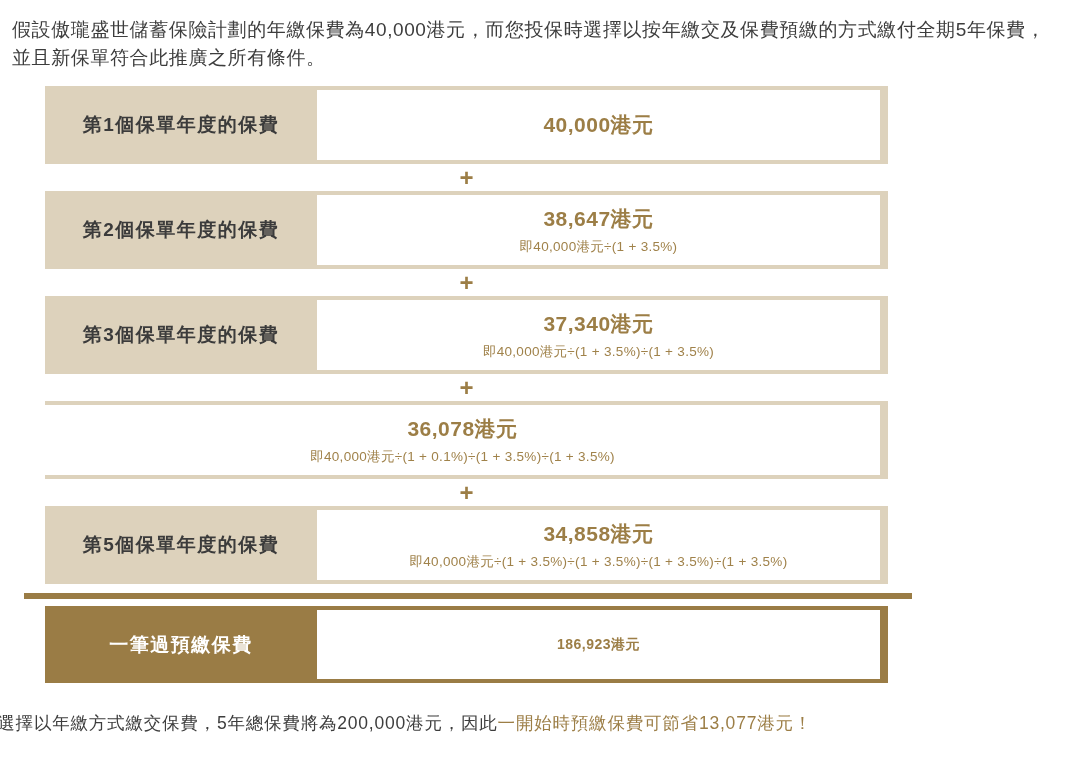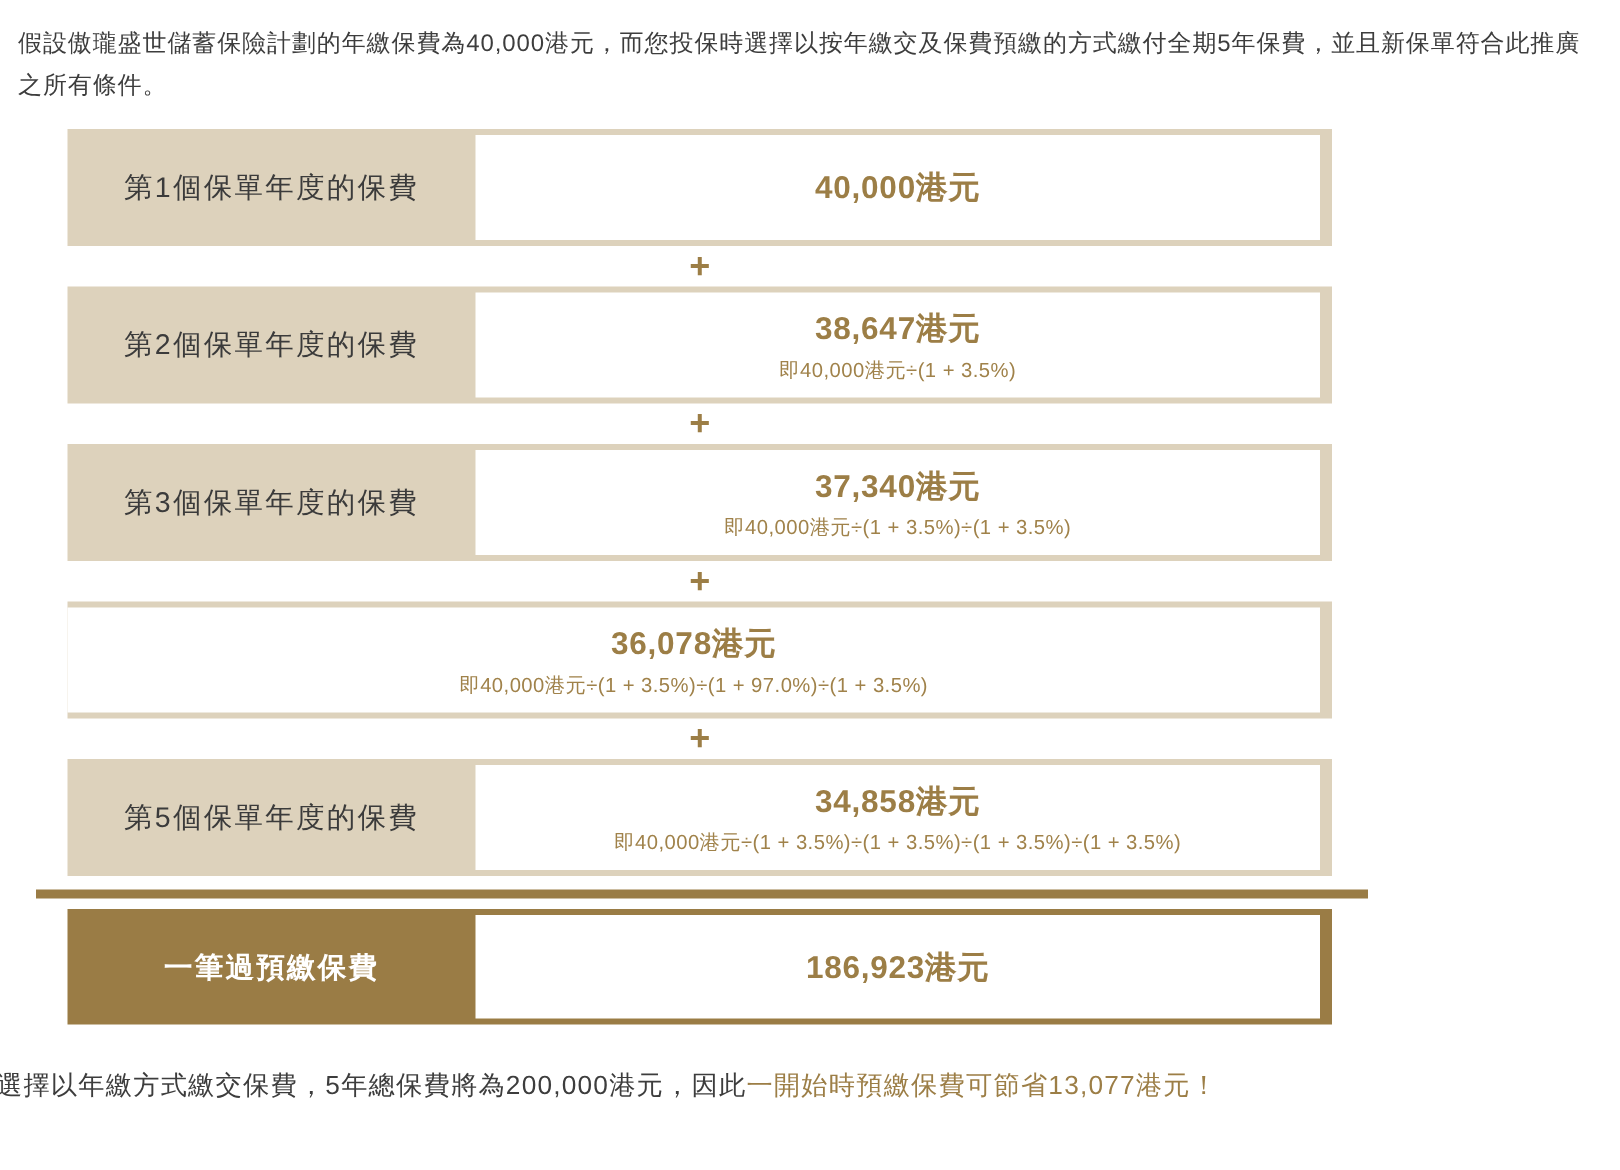--- a/index.html
+++ b/index.html
@@ -8,30 +8,30 @@
     font-family:"Liberation Sans","DejaVu Sans",sans-serif;
     -webkit-font-smoothing:antialiased;
   }
   .page{box-sizing:border-box;width:1080px;height:780px;padding:8px 12px 0;position:relative;}
 
   .title{
     margin:0;font-size:23px;line-height:30px;font-weight:bold;
     color:#00a758;letter-spacing:0.5px;
   }
   .intro{
-    margin:8px 0 0;font-size:16px;line-height:28px;color:#3d3d3d;
+    margin:8px 0 0;font-size:19px;line-height:28px;color:#3d3d3d;
     letter-spacing:0.6px;width:1052px;
   }
 
   .table{margin:14px 0 0 33px;width:843px;}
 
   .row{display:flex;height:78px;background:#ddd2bc;}
   .row-label{
     width:272px;flex:0 0 272px;display:flex;align-items:center;justify-content:center;
-    font-size:19px;color:#3b3b3b;letter-spacing:1.5px;font-weight:400;
+    font-size:19px;color:#3b3b3b;letter-spacing:1.5px;font-weight:700;
   }
   .value-cell{flex:1;padding:4px 8px 4px 0;box-sizing:border-box;}
   .value-box{
     background:#ffffff;height:100%;display:flex;flex-direction:column;
     align-items:center;justify-content:center;
   }
   .value{font-size:21px;font-weight:bold;color:#9c7e46;letter-spacing:0.5px;}
   .formula{font-size:13.5px;color:#a0824a;margin-top:5px;letter-spacing:0.3px;}
   .formula:empty{display:none;}
 
@@ -40,21 +40,21 @@
     color:#9c7e46;font-size:24px;font-weight:900;line-height:27px;
   }
 
   .total-separator{
     height:6px;background:#9a7c45;border:none;
     width:888px;margin:9px 0 7px -21px;
   }
 
   .total-row{display:flex;height:77px;background:#9a7c45;}
   .total-row .row-label{color:#ffffff;font-weight:bold;font-size:19px;}
-  .total-row .value{font-size:21px;}
+  .total-row .value{font-size:14px;}
 
   .footer{
     margin:26px 0 0 -33px;font-size:17.5px;line-height:28px;color:#3d3d3d;
     letter-spacing:0.8px;width:1052px;
   }
   .footer .highlight{color:#9c7e46;font-weight:normal;}
 </style>
 </head>
 <body>
 
@@ -97,21 +97,21 @@
         </div>
       </div>
     </div>
 
     <div class="plus-row">+</div>
 
     <div class="row">
       <div class="value-cell">
         <div class="value-box">
           <div class="value">36,078港元</div>
-          <div class="formula">即40,000港元÷(1 + 3.5%)÷(1 + 97.0%)÷(1 + 3.5%)</div>
+          <div class="formula">即40,000港元÷(1 + 0.1%)÷(1 + 3.5%)÷(1 + 3.5%)</div>
         </div>
       </div>
     </div>
 
     <div class="plus-row">+</div>
 
     <div class="row">
       <div class="row-label">第5個保單年度的保費</div>
       <div class="value-cell">
         <div class="value-box">

